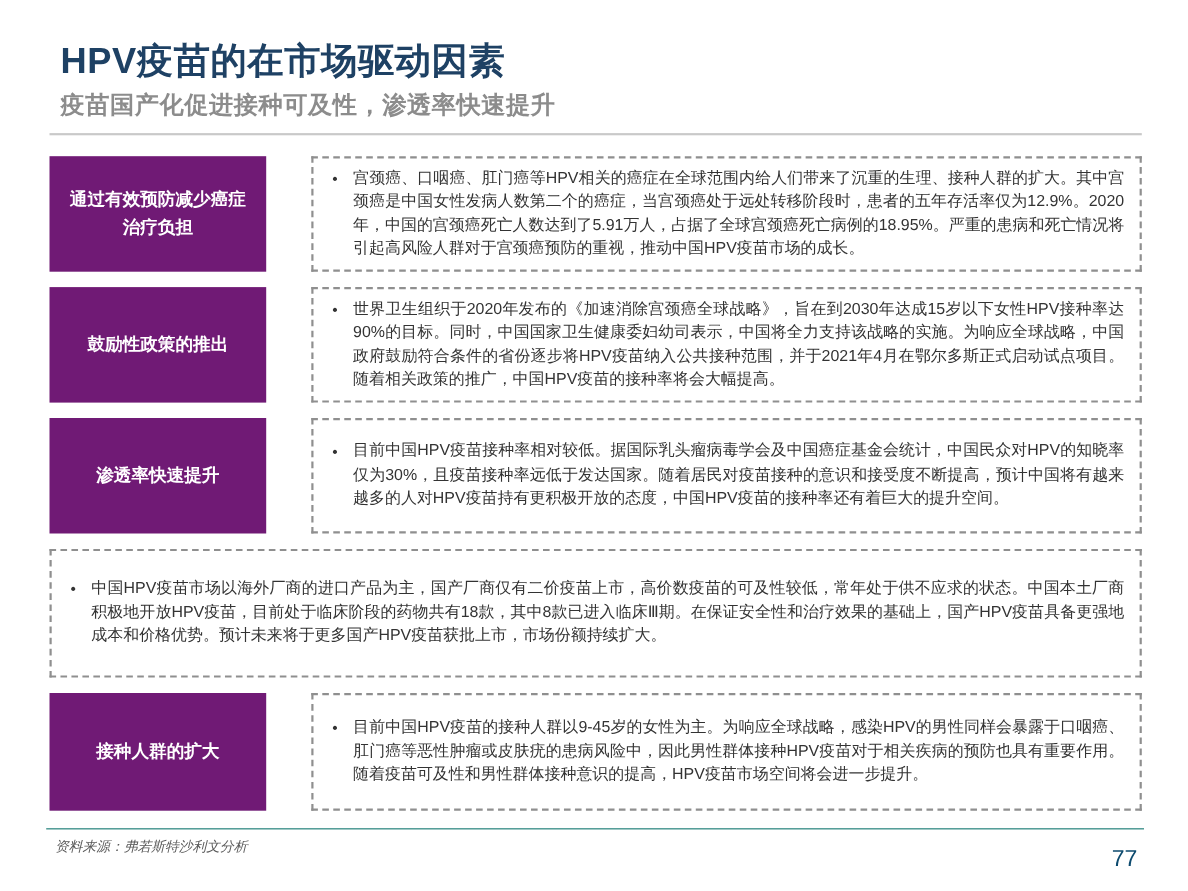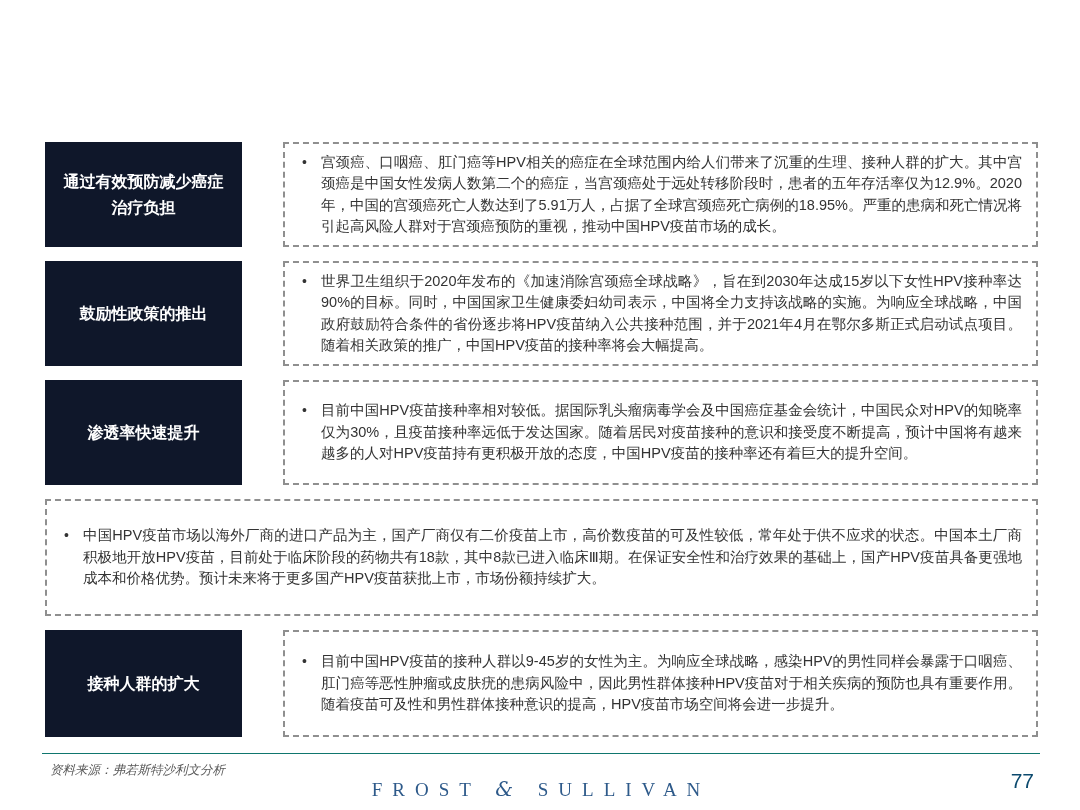--- a/index.html
+++ b/index.html
@@ -29,21 +29,21 @@
     position:absolute; left:45px; right:42px; top:142px;
     display:flex; flex-direction:column; gap:14px;
   }
   .row { display:flex; gap:41px; }
   .row:nth-child(1) { height:105px; }
   .row:nth-child(2) { height:105px; }
   .row:nth-child(3) { height:105px; }
   .row:nth-child(4) { height:117px; }
   .row:nth-child(5) { height:107px; }
   .label-box {
-    width:197px; flex:0 0 197px; background:#0f172a; color:#ffffff;
+    width:197px; flex:0 0 197px; background:#701a75; color:#ffffff;
     font-size:16px; font-weight:bold; line-height:1.6;
     display:flex; align-items:center; justify-content:center;
     text-align:center; padding:0 12px;
   }
   .text-box {
     flex:1; border:2px dashed #8f8f8f;
     display:flex; align-items:center; padding:8px 14px;
   }
   .bullet-row { display:flex; width:100%; }
   .bullet {
@@ -75,20 +75,25 @@
   .page-number {
     position:absolute; right:6px; top:15px;
     font-size:21px; color:#0c4a6e;
   }
 </style>
 </head>
 <body>
 
 <div class="page">
 
+  <div class="header">
+    <div class="title">HPV疫苗的在市场驱动因素</div>
+    <div class="subtitle">疫苗国产化促进接种可及性，渗透率快速提升</div>
+    <div class="header-rule"></div>
+  </div>
 
   <div class="content">
 
     <div class="row">
       <div class="label-box">通过有效预防减少癌症治疗负担</div>
       <div class="text-box">
         <div class="bullet-row">
           <span class="bullet">•</span>
           <span class="body-text">宫颈癌、口咽癌、肛门癌等HPV相关的癌症在全球范围内给人们带来了沉重的生理、接种人群的扩大。其中宫颈癌是中国女性发病人数第二个的癌症，当宫颈癌处于远处转移阶段时，患者的五年存活率仅为12.9%。2020年，中国的宫颈癌死亡人数达到了5.91万人，占据了全球宫颈癌死亡病例的18.95%。严重的患病和死亡情况将引起高风险人群对于宫颈癌预防的重视，推动中国HPV疫苗市场的成长。</span>
         </div>
@@ -131,21 +136,16 @@
           <span class="bullet">•</span>
           <span class="body-text">目前中国HPV疫苗的接种人群以9-45岁的女性为主。为响应全球战略，感染HPV的男性同样会暴露于口咽癌、肛门癌等恶性肿瘤或皮肤疣的患病风险中，因此男性群体接种HPV疫苗对于相关疾病的预防也具有重要作用。随着疫苗可及性和男性群体接种意识的提高，HPV疫苗市场空间将会进一步提升。</span>
         </div>
       </div>
     </div>
 
   </div>
 
   <div class="footer">
     <div class="source">资料来源：弗若斯特沙利文分析</div>
-    <div class="logo">
-      <span>FROST</span>
-      <span class="amp">&amp;</span>
-      <span>SULLIVAN</span>
-    </div>
     <div class="page-number">77</div>
   </div>
 
 </div>
 
 </body></html>

